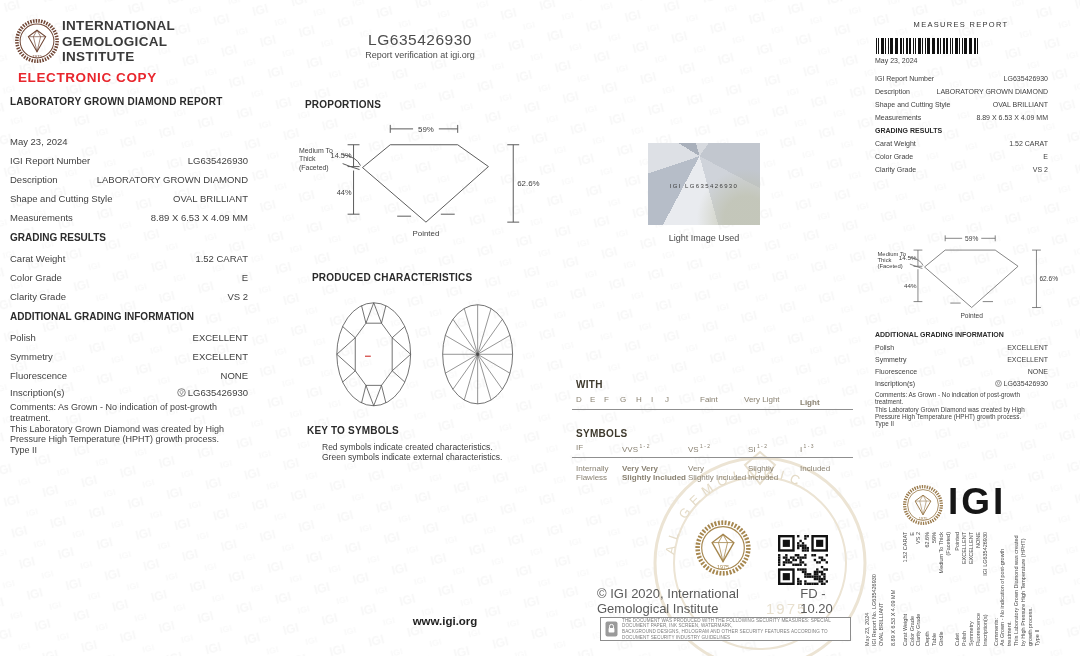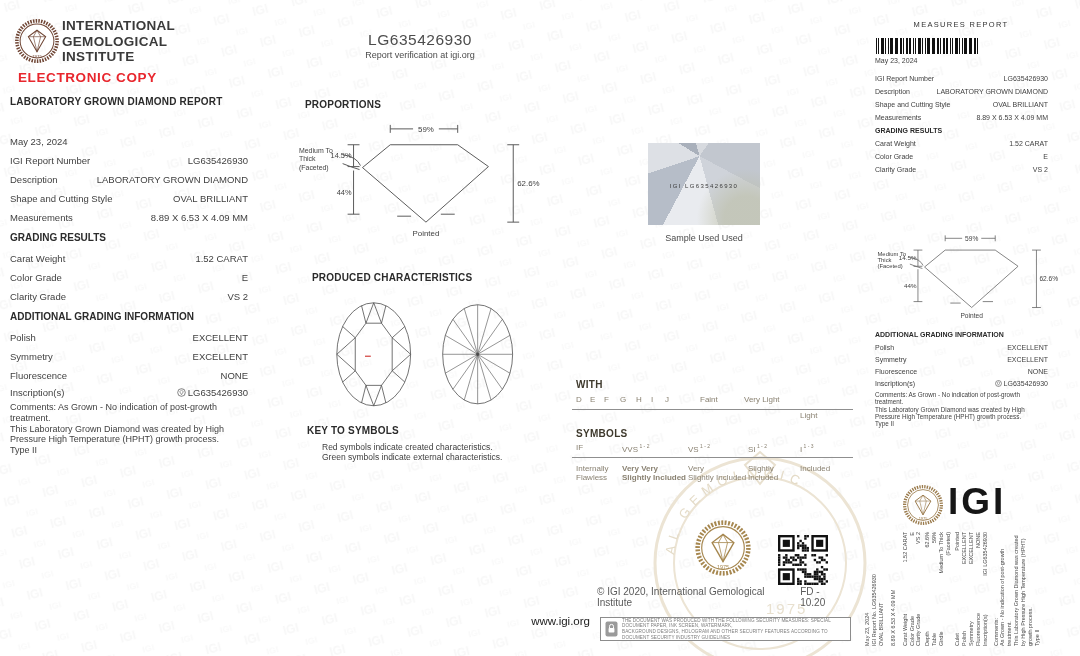--- a/index.html
+++ b/index.html
@@ -11,37 +11,37 @@
   .ecopy{left:18px;top:70px;font-size:13.5px;font-weight:bold;color:#e8262d;letter-spacing:.6px;}
   .reptitle{left:10px;top:96px;font-size:10px;font-weight:bold;color:#2b2b2b;letter-spacing:.2px;}
   .lrow{left:10px;width:238px;display:flex;justify-content:space-between;font-size:9.5px;color:#3f3f3f;}
   .lhead{left:10px;font-size:10px;font-weight:bold;color:#2b2b2b;}
   .lcomments{left:10px;width:248px;font-size:9px;line-height:10.8px;color:#3f3f3f;}
   
   .vernum{left:330px;top:31px;width:180px;text-align:center;font-size:15.5px;color:#4c4c4c;letter-spacing:.5px;}
   .vernote{left:330px;top:50px;width:180px;text-align:center;font-size:9px;color:#4c4c4c;}
   .secthead{font-size:10px;font-weight:bold;color:#2b2b2b;letter-spacing:.2px;}
   .keylines{left:322px;top:442px;font-size:8.5px;line-height:10px;color:#3f3f3f;}
-  .www{left:300px;top:615px;width:290px;text-align:right;font-size:11.5px;font-weight:normal;color:#222;}
+  .www{left:300px;top:615px;width:290px;text-align:center;font-size:11.5px;font-weight:bold;color:#222;}
   
   .photo{left:648px;top:143px;width:112px;height:82px;
     background:
       radial-gradient(circle at 88% 92%, rgba(186,188,160,.55) 0 18%, rgba(186,188,160,0) 40%),
       conic-gradient(from 118deg at 46% 16%, #cfd3da 0 13%, #e9ebef 13% 25%, #b6bdc8 25% 37%,
         #dde0e5 37% 51%, #a9b0bb 51% 63%, #d7dadf 63% 77%, #c2c7cf 77% 100%);}
   .photoinscr{left:648px;top:183px;width:112px;text-align:center;font-size:6px;letter-spacing:1.4px;color:#3a3a3a;}
   .photocap{left:648px;top:233px;width:112px;text-align:center;font-size:9px;color:#4a4a4a;}
   
   .scalehead{font-size:10px;font-weight:bold;color:#3e392c;letter-spacing:.3px;}
   .scaleline{height:1px;background:#8f8f8f;}
   .cscale{position:absolute;font-size:8px;color:#8a8272;}
   .cdesc{position:absolute;font-size:8px;line-height:9px;color:#8a8272;}
   sup.cl{font-size:5px;color:#8a8272;}
   
-  .copyrow{left:597px;top:586px;width:250px;display:flex;justify-content:space-between;font-size:10px;color:#5a5a5a;}
+  .copyrow{left:597px;top:586px;width:250px;display:flex;justify-content:space-between;font-size:13px;color:#5a5a5a;}
   .secbox{left:600px;top:617px;width:249px;height:22px;border:1.5px solid #8c8c8c;display:flex;align-items:center;background:#fff;}
   .sectext{font-size:4.6px;line-height:5.6px;color:#7d7d7d;letter-spacing:.1px;padding-left:4px;padding-right:3px;}
   .lockbadge{width:13px;height:16px;margin-left:4px;flex:0 0 auto;}
   
   .stubtitle{left:872px;top:20px;width:178px;text-align:center;font-size:7.5px;letter-spacing:1.3px;color:#333;}
   .barcode{left:876px;top:38px;width:104px;height:16px;display:flex;align-items:stretch;}
   .barcode div{background:#111;}
   .srow{left:875px;width:173px;display:flex;justify-content:space-between;font-size:7px;color:#3f3f3f;}
   .shead{left:875px;font-size:7px;font-weight:bold;color:#2b2b2b;}
   .scomments{left:875px;width:170px;font-size:6.3px;line-height:7.3px;color:#3f3f3f;}
@@ -241,34 +241,34 @@
 <div class="abs secthead" style="left:307px;top:425px">KEY TO SYMBOLS</div>
 <div class="abs keylines">
   <div>Red symbols indicate created characteristics.</div>
   <div>Green symbols indicate external characteristics.</div>
 </div>
 
 <div class="abs www">www.igi.org</div>
 
 <div class="abs photo"></div>
 <div class="abs photoinscr">IGI  LG635426930</div>
-<div class="abs photocap">Sample Used Used</div>
+<div class="abs photocap">Light Image Used</div>
 
 <div class="abs scalehead" style="left:576px;top:379px">WITH</div>
 <div class="abs" id="colorScale" style="left:576px;top:395px;width:278px;height:12px">
     <span class="cscale" style="left: 0px; top: 0px;">D</span>
     <span class="cscale" style="left: 14px; top: 0px;">E</span>
     <span class="cscale" style="left: 28px; top: 0px;">F</span>
     <span class="cscale" style="left: 44px; top: 0px;">G</span>
     <span class="cscale" style="left: 60px; top: 0px;">H</span>
     <span class="cscale" style="left: 75px; top: 0px;">I</span>
     <span class="cscale" style="left: 89px; top: 0px;">J</span>
     <span class="cscale" style="left: 124px; top: 0px; text-align: right;">Faint</span>
     <span class="cscale" style="left: 168px; top: 0px;">Very Light</span>
-    <span class="cscale" style="left: 224px; top: 16px;">Light</span>
+    <span class="cscale" style="left: 224px; top: 3px; font-weight: bold;">Light</span>
   </div>
 <div class="abs scaleline" style="left:572px;top:409px;width:281px"></div>
 
 <div class="abs scalehead" style="left:576px;top:428px">SYMBOLS</div>
 <div class="abs" id="clarityCodes" style="left:576px;top:443px;width:278px;height:11px">
     <span class="cscale" style="left: 0px; top: 0px;">IF</span>
     <span class="cscale" style="left: 46px; top: 0px;">VVS<sup class="cl"> 1 - 2</sup></span>
     <span class="cscale" style="left: 112px; top: 0px;">VS<sup class="cl"> 1 - 2</sup></span>
     <span class="cscale" style="left: 172px; top: 0px;">SI<sup class="cl"> 1 - 2</sup></span>
     <span class="cscale" style="left: 224px; top: 0px;">I<sup class="cl"> 1 - 3</sup></span>

